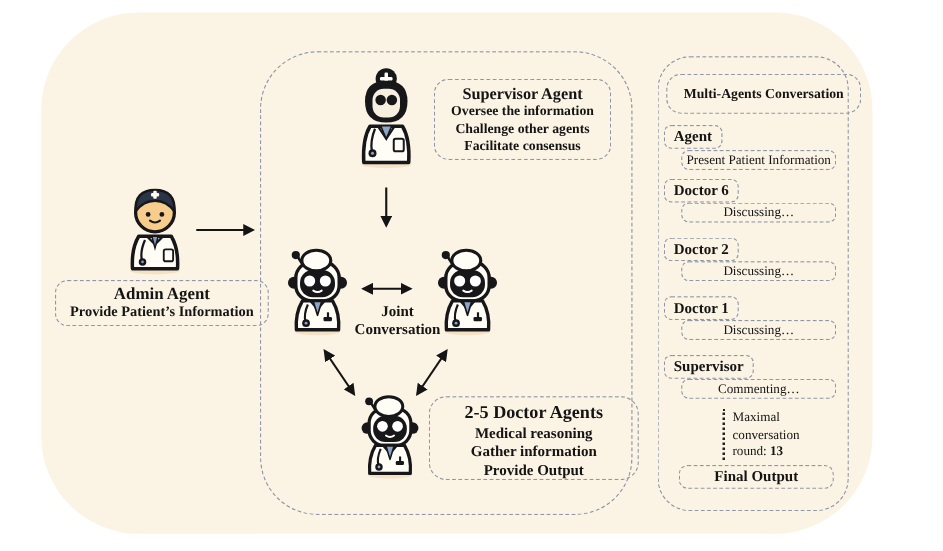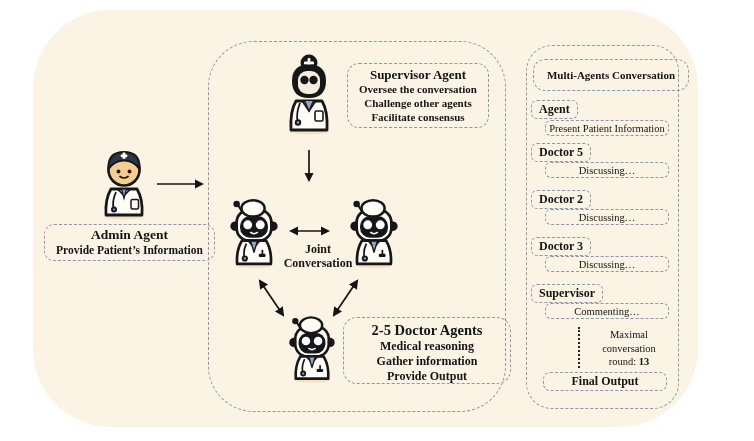--- a/index.html
+++ b/index.html
@@ -29,21 +29,21 @@
   .speaker{position:absolute;left:531px;border:1.2px dashed #8e96a8;border-radius:6px;
          font-weight:bold;font-size:12px;padding:1px 7px;background:transparent;}
   .msg{position:absolute;left:545px;width:122px;border:1.2px dashed #8e96a8;border-radius:6px;
          font-size:10.5px;text-align:center;padding:1.5px 0;}
   .s1{top:100px}.m1{top:120px}
   .s2{top:143px}.m2{top:162px}
   .s3{top:190px}.m3{top:209px}
   .s4{top:237px}.m4{top:256px}
   .s5{top:284px}.m5{top:303px}
   .vdots{position:absolute;left:578px;top:327px;height:41px;width:0;border-left:2.2px dotted #222;}
-  .note{position:absolute;left:586px;top:328px;width:86px;text-align:center;
+  .note{position:absolute;left:586px;top:328px;width:86px;
         font-size:10.5px;line-height:13.5px;}
   .final-box{position:absolute;left:543px;top:372px;width:124px;height:19px;
         border:1.2px dashed #8e96a8;border-radius:7px;font-weight:bold;font-size:12px;
         display:flex;align-items:center;justify-content:center;box-sizing:border-box;}
   .arrows{position:absolute;left:0;top:0;pointer-events:none;}
 </style>
 </head>
 <body>
 
 <div class="canvas">
@@ -117,21 +117,21 @@
     <div class="t2">Provide Patient’s Information</div>
   </div>
 
   <div class="dashed-container mid-container"></div>
 
   <svg class="avatar" style="left:279px;top:51px" width="60" height="84">
       <use href="#sym-supervisor"></use>
     </svg>
   <div class="infobox sup-box">
     <div class="t1">Supervisor Agent</div>
-    <div class="ln">Oversee the conversation</div>
+    <div class="ln">Oversee the information</div>
     <div class="ln">Challenge other agents</div>
     <div class="ln">Facilitate consensus</div>
   </div>
 
   <svg class="avatar" style="left:227px;top:195px" width="54" height="74">
       <use href="#sym-robot-doctor"></use>
     </svg>
   <svg class="avatar" style="left:347px;top:195px" width="54" height="74">
       <use href="#sym-robot-doctor"></use>
     </svg>
@@ -145,25 +145,25 @@
     <div class="ln">Medical reasoning</div>
     <div class="ln">Gather information</div>
     <div class="ln">Provide Output</div>
   </div>
 
   <div class="dashed-container side-container"></div>
   <div class="panel-title">Multi-Agents Conversation</div>
 
   <div class="speaker s1">Agent</div>
   <div class="msg m1">Present Patient Information</div>
-  <div class="speaker s2">Doctor 5</div>
+  <div class="speaker s2">Doctor 6</div>
   <div class="msg m2">Discussing…</div>
   <div class="speaker s3">Doctor 2</div>
   <div class="msg m3">Discussing…</div>
-  <div class="speaker s4">Doctor 3</div>
+  <div class="speaker s4">Doctor 1</div>
   <div class="msg m4">Discussing…</div>
   <div class="speaker s5">Supervisor</div>
   <div class="msg m5">Commenting…</div>
 
   <div class="vdots"></div>
   <div class="note">
     <div>Maximal</div>
     <div>conversation</div>
     <div><span>round:</span> <b>13</b></div>
   </div>

